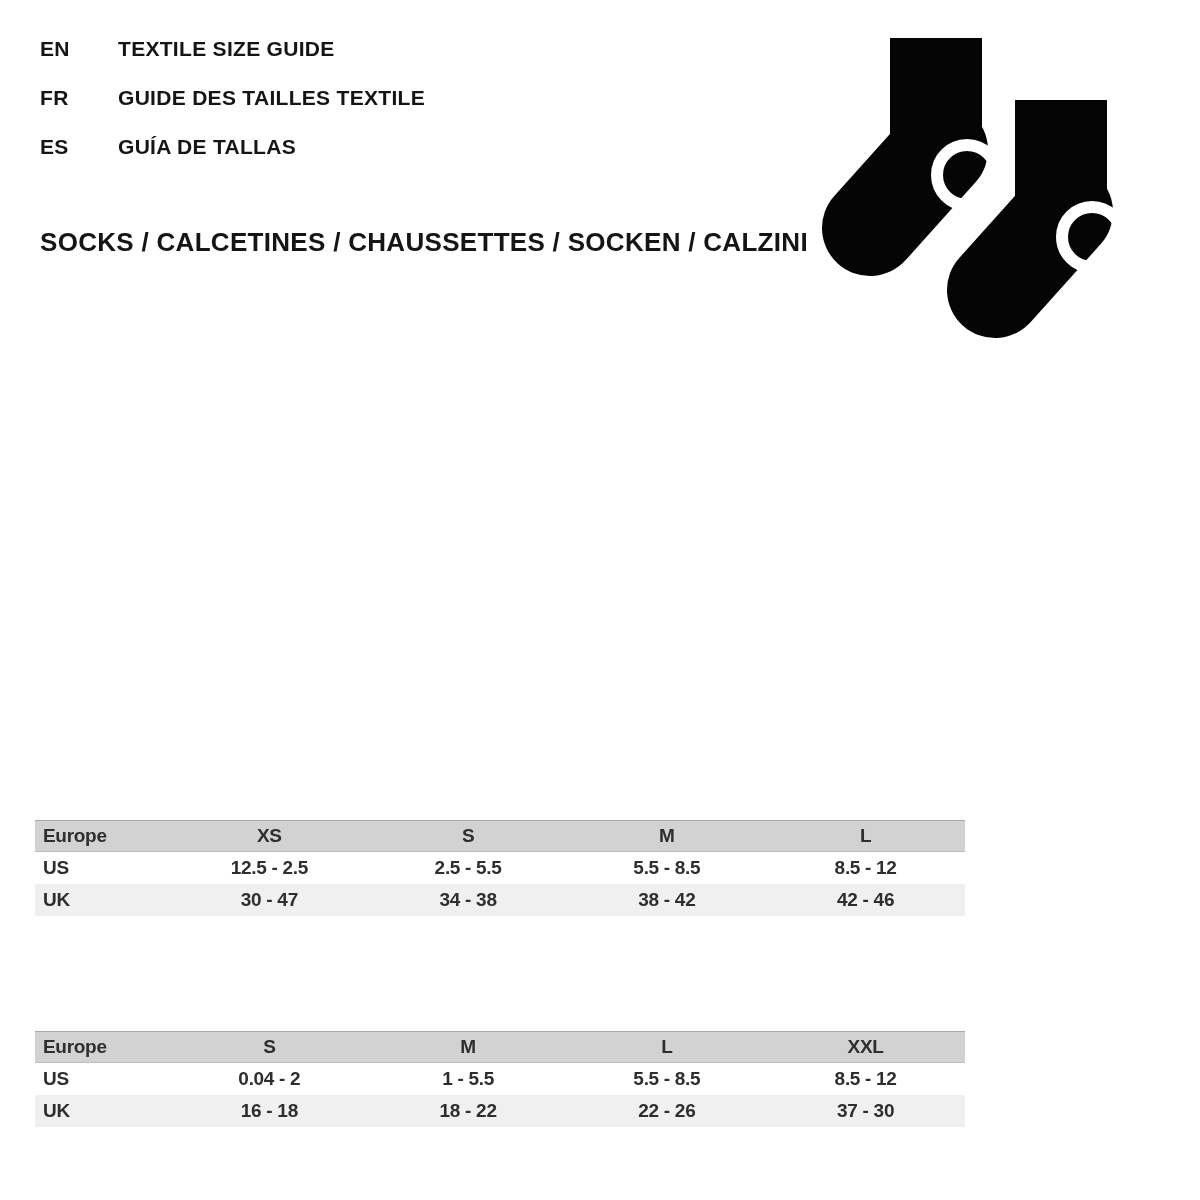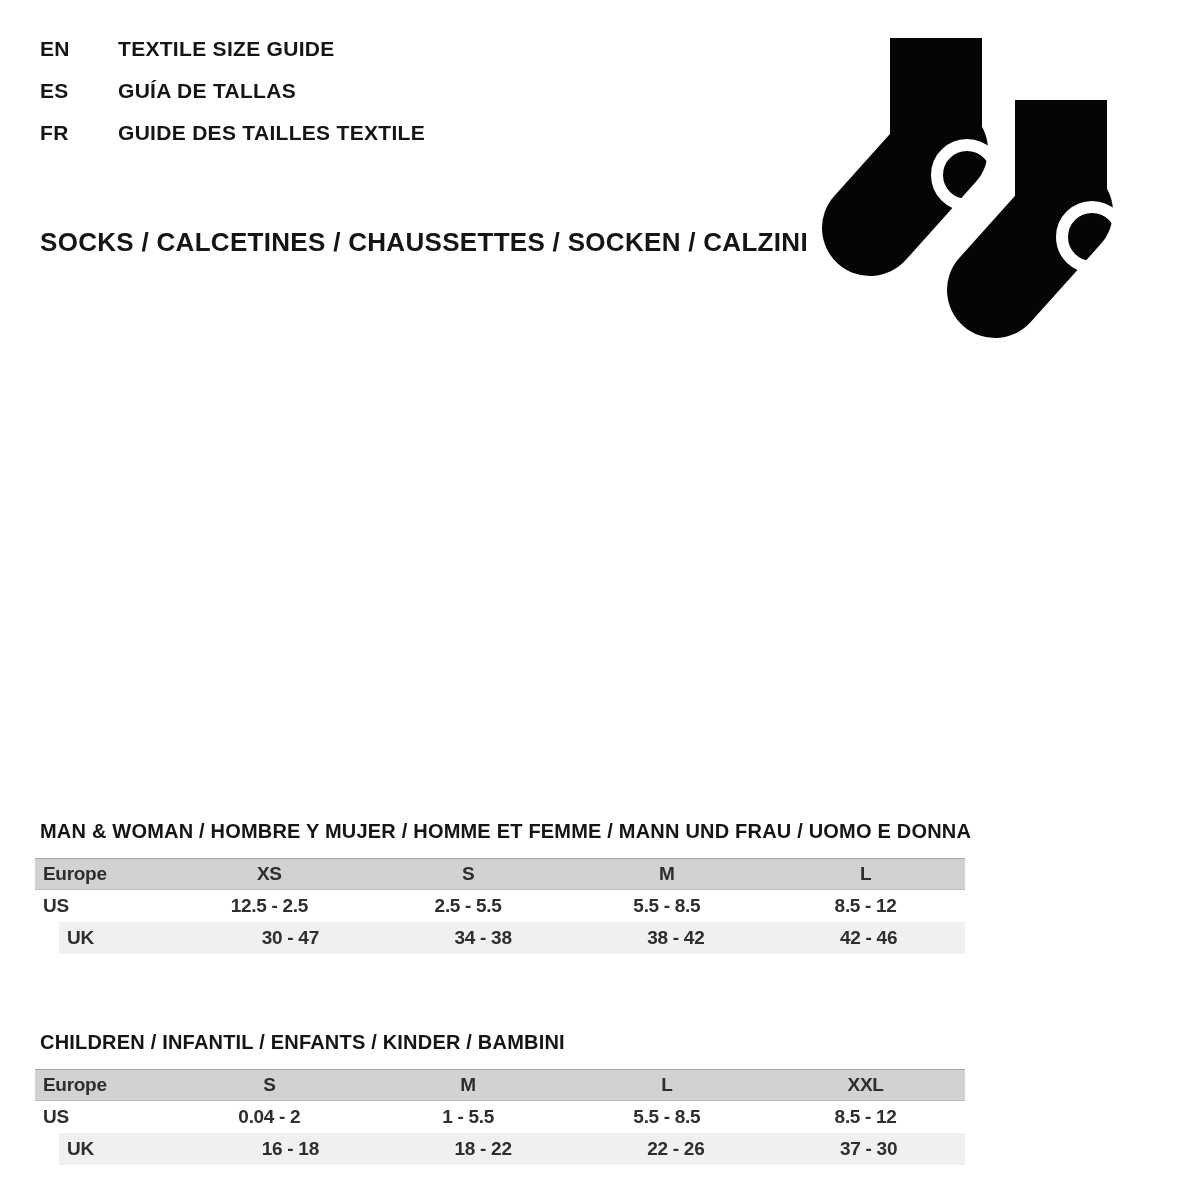--- a/index.html
+++ b/index.html
@@ -16,21 +16,21 @@
     overflow: hidden;
   }
 
   
   .lang-block {
     position: absolute;
     left: 40px;
     top: 38px;
     display: flex;
     flex-direction: column;
-    gap: 20px;
+    gap: 27px;
   }
   .lang-row { display: flex; }
   .lang-code, .lang-label {
     font-size: 21px;
     font-weight: 700;
     color: #151515;
     letter-spacing: 0.3px;
     line-height: 22px;
     white-space: nowrap;
   }
@@ -82,65 +82,64 @@
     color: #2e2e2e;
     letter-spacing: -0.3px;
     justify-content: center;
   }
   .trow.head {
     background: #d2d2d2;
     border-top: 1px solid #a8a8a8;
     border-bottom: 1px solid #bdbdbd;
     box-sizing: border-box;
   }
-  .trow.alt { background: #f0f0f0; margin-left: 24px; }
+  .trow.alt { background: #f0f0f0; }
   .cell { flex: 1 1 0; text-align: center; }
   .cell.first {
     flex: 0 0 135px;
     text-align: left;
     padding-left: 8px;
     box-sizing: border-box;
   }
 </style>
 </head>
 <body>
 
 <div class="page">
 
   <div class="lang-block">
     <div class="lang-row">
       <span class="lang-code">EN</span>
       <span class="lang-label">TEXTILE SIZE GUIDE</span>
     </div>
     <div class="lang-row">
+      <span class="lang-code">FR</span>
+      <span class="lang-label">GUIDE DES TAILLES TEXTILE</span>
+    </div>
+    <div class="lang-row">
       <span class="lang-code">ES</span>
       <span class="lang-label">GUÍA DE TALLAS</span>
-    </div>
-    <div class="lang-row">
-      <span class="lang-code">FR</span>
-      <span class="lang-label">GUIDE DES TAILLES TEXTILE</span>
     </div>
   </div>
 
   <div class="category-line">SOCKS / CALCETINES / CHAUSSETTES / SOCKEN / CALZINI</div>
 
   <svg class="socks-icon" viewBox="0 0 340 340" xmlns="http://www.w3.org/2000/svg" aria-hidden="true">
     <defs>
       <g id="sock">
         <rect x="0" y="0" width="92" height="130" fill="#050505"></rect>
         <line x1="50" y1="112" x2="-20" y2="190" stroke="#050505" stroke-width="96" stroke-linecap="round"></line>
         <circle cx="77" cy="137" r="30" fill="none" stroke="#ffffff" stroke-width="12"></circle>
       </g>
     </defs>
     <use href="#sock" transform="translate(100,18)"></use>
     <use href="#sock" transform="translate(225,80)"></use>
   </svg>
 
   <section class="size-table adult">
-    <h2 class="table-title">MAN &amp; WOMAN / HOMBRE Y MUJER / HOMME ET FEMME / MANN UND FRAU / UOMO E DONNA</h2>
     <div class="trow head">
       <div class="cell first">Europe</div>
       <div class="cell">XS</div>
       <div class="cell">S</div>
       <div class="cell">M</div>
       <div class="cell">L</div>
     </div>
     <div class="trow">
       <div class="cell first">US</div>
       <div class="cell">12.5 - 2.5</div>
@@ -151,21 +150,20 @@
     <div class="trow alt">
       <div class="cell first">UK</div>
       <div class="cell">30 - 47</div>
       <div class="cell">34 - 38</div>
       <div class="cell">38 - 42</div>
       <div class="cell">42 - 46</div>
     </div>
   </section>
 
   <section class="size-table children">
-    <h2 class="table-title">CHILDREN / INFANTIL / ENFANTS / KINDER / BAMBINI</h2>
     <div class="trow head">
       <div class="cell first">Europe</div>
       <div class="cell">S</div>
       <div class="cell">M</div>
       <div class="cell">L</div>
       <div class="cell">XXL</div>
     </div>
     <div class="trow">
       <div class="cell first">US</div>
       <div class="cell">0.04 - 2</div>

